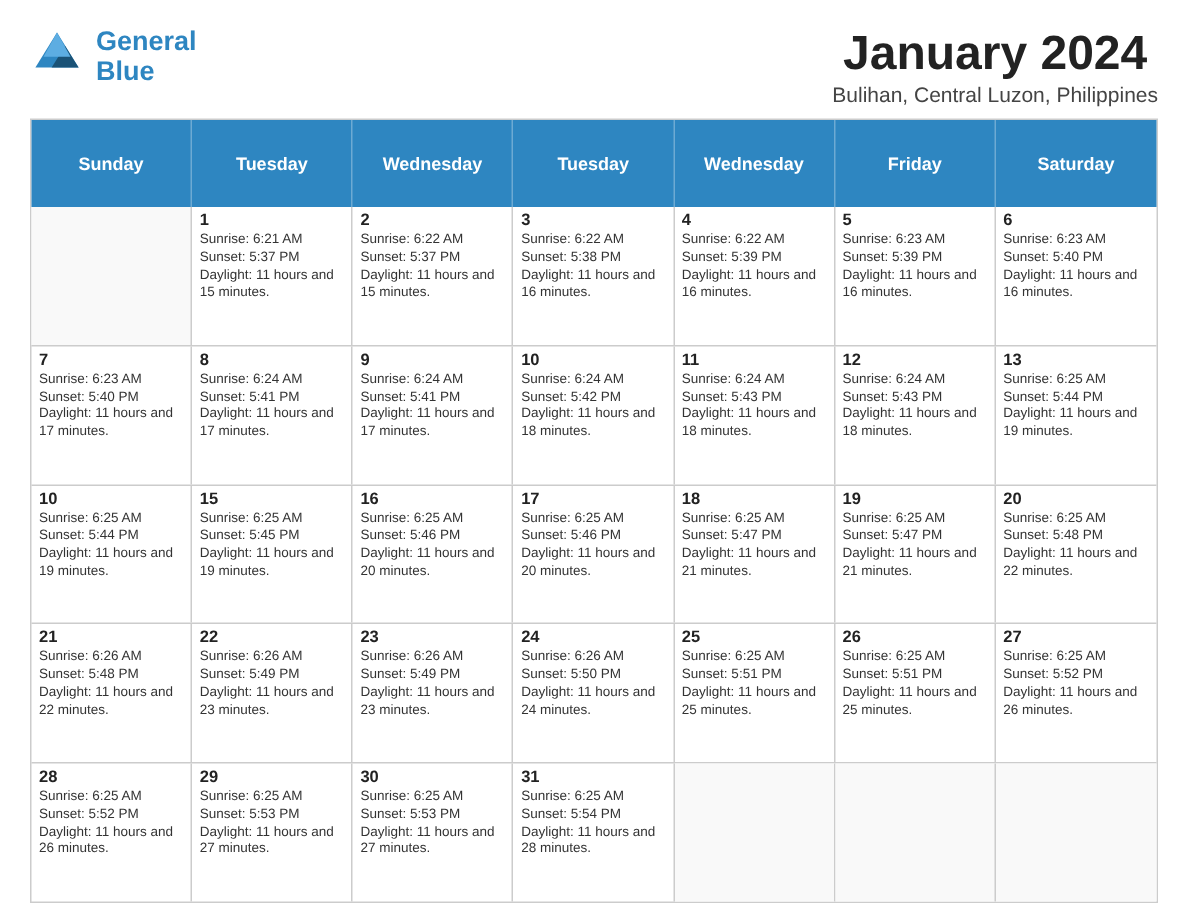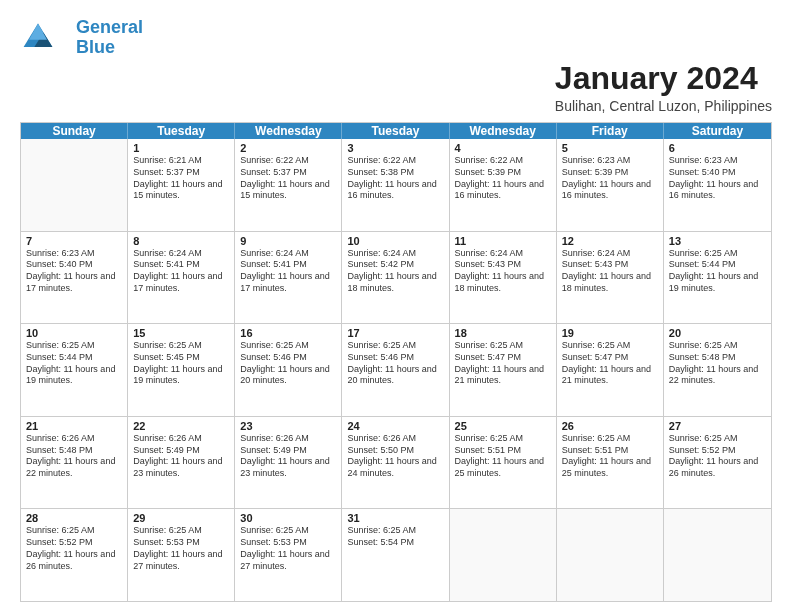--- a/index.html
+++ b/index.html
@@ -18,39 +18,37 @@
       flex-direction: column;
     }
     .header {
       display: flex;
       justify-content: space-between;
       align-items: flex-start;
       margin-bottom: 8px;
     }
     .logo {
       display: flex;
-      align-items: center;
-      gap: 20px;
+      gap: 8px;
     }
     .logo-text {
       font-size: 18px;
       font-weight: bold;
       color: #1a5276;
       line-height: 1.1;
     }
     .logo-text span {
       color: #2e86c1;
     }
     .logo-icon {
       width: 36px;
       height: 36px;
     }
     .title-block {
-      text-align: left;
-      margin-top: 43px;
+      text-align: center;
     }
     .month-title {
       font-size: 32px;
       font-weight: bold;
       color: #222;
       line-height: 1.1;
     }
     .location {
       font-size: 14px;
       color: #444;
@@ -64,21 +62,21 @@
     }
     .cal-header {
       display: grid;
       grid-template-columns: repeat(7, 1fr);
       background: #2e86c1;
     }
     .cal-header-cell {
       color: #fff;
       font-size: 12px;
       font-weight: bold;
-      padding: 1px 6px;
+      padding: 22px 6px;
       text-align: center;
       border-right: 1px solid rgba(255,255,255,0.3);
     }
     .cal-header-cell:last-child { border-right: none; }
     .cal-body {
       flex: 1;
       display: flex;
       flex-direction: column;
     }
     .cal-row {
@@ -332,20 +330,21 @@
           <div class="cal-cell">
             <span class="day-num">30</span>
             <span class="cell-line">Sunrise: 6:25 AM</span>
             <span class="cell-line">Sunset: 5:53 PM</span>
             <span class="cell-line">Daylight: 11 hours and 27 minutes.</span>
           </div>
           <div class="cal-cell">
             <span class="day-num">31</span>
             <span class="cell-line">Sunrise: 6:25 AM</span>
             <span class="cell-line">Sunset: 5:54 PM</span>
+            <span class="cell-line">Daylight: 11 hours and 28 minutes.</span>
           </div>
           <div class="cal-cell empty"></div>
           <div class="cal-cell empty"></div>
           <div class="cal-cell empty"></div>
         </div>
       </div>
   </div>
 </div>
 
 </body></html>

